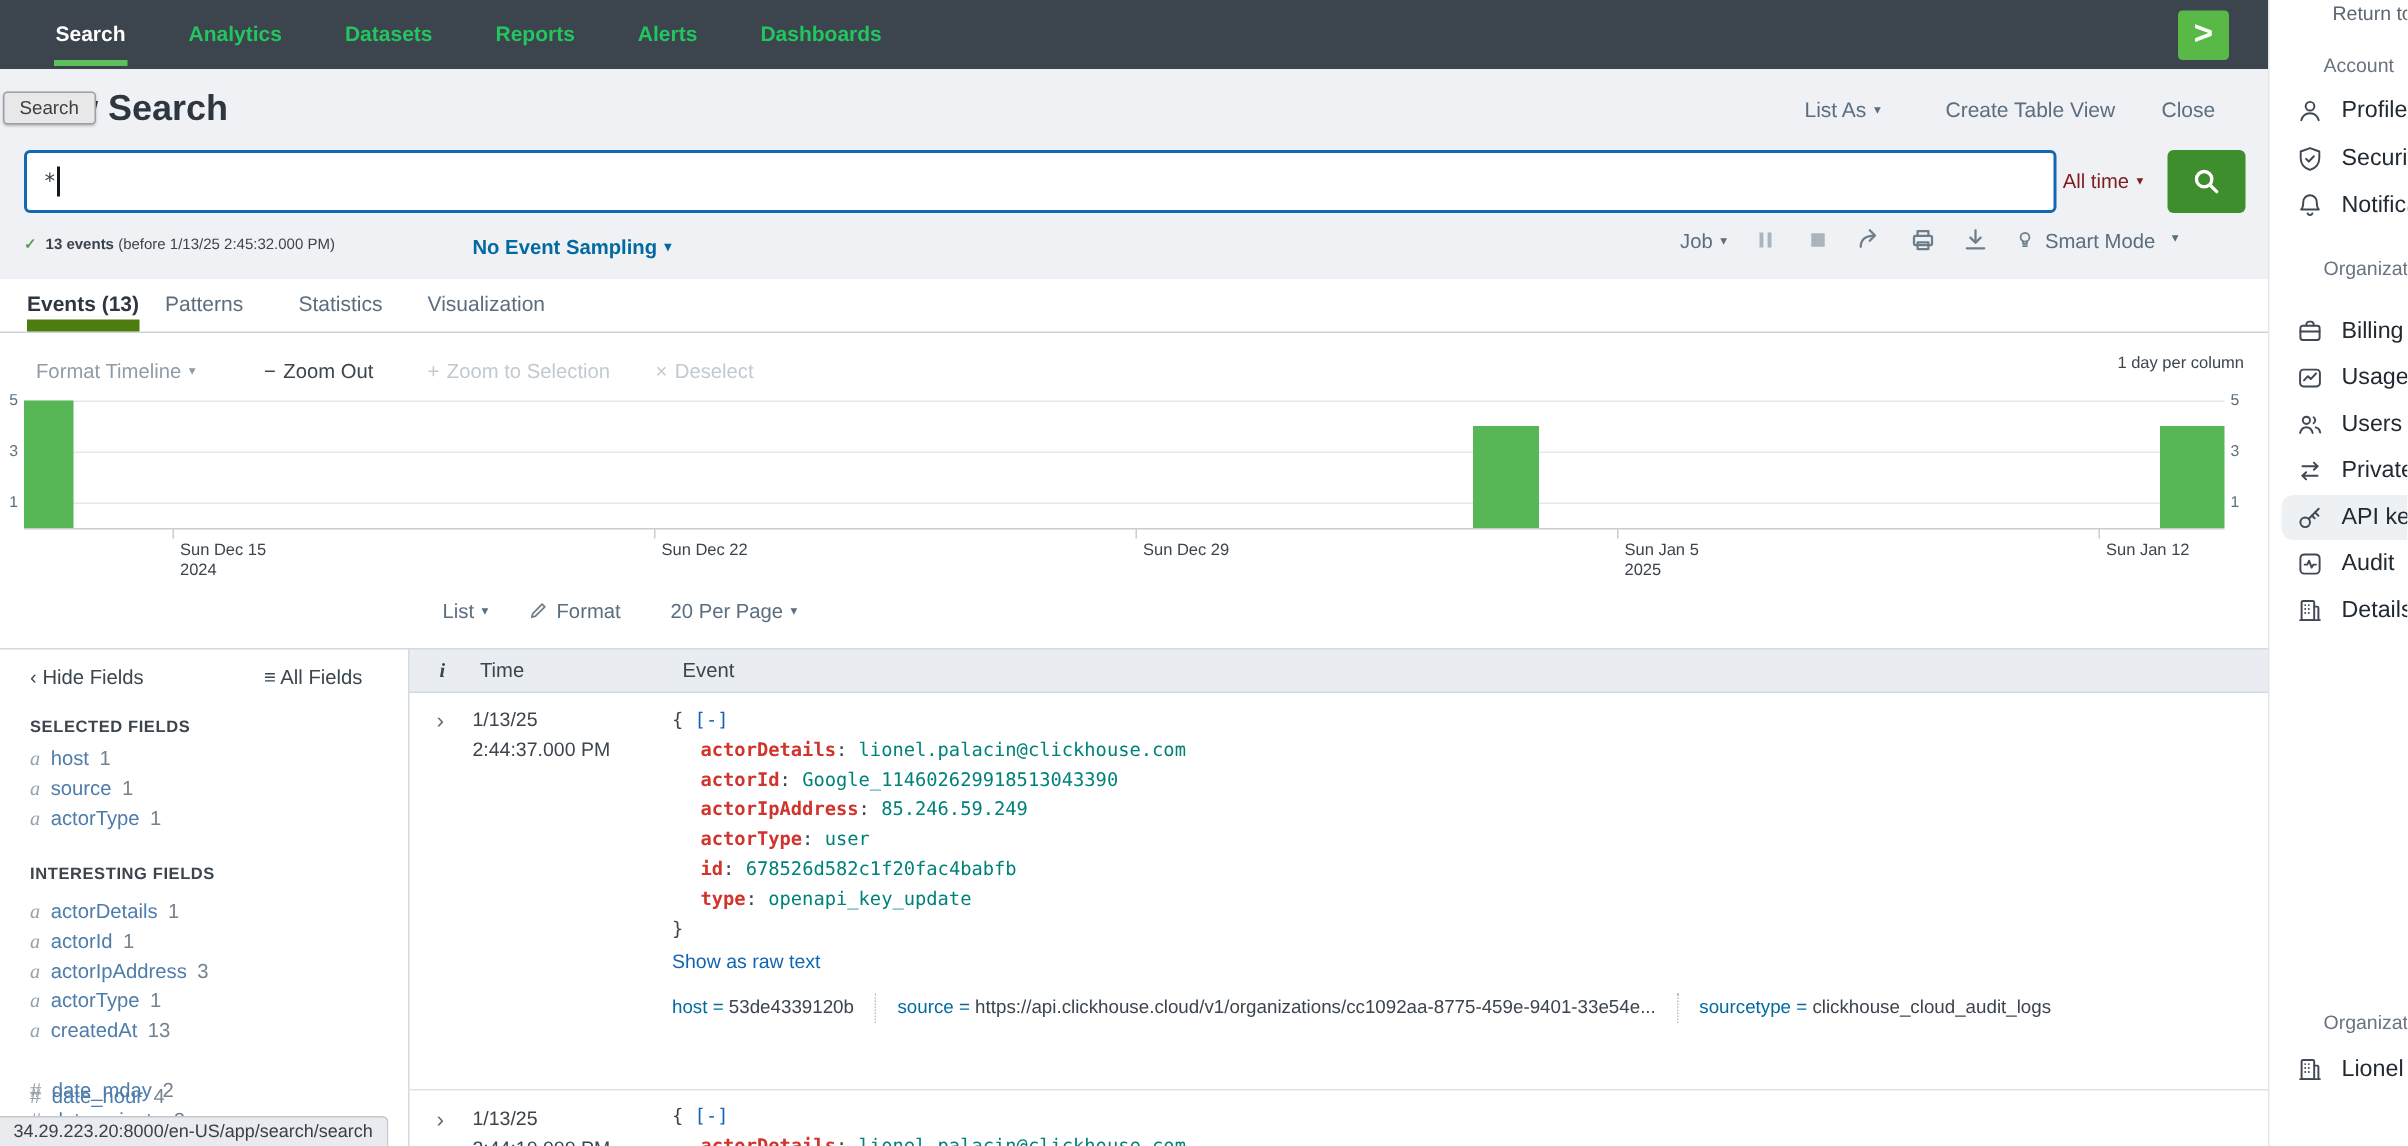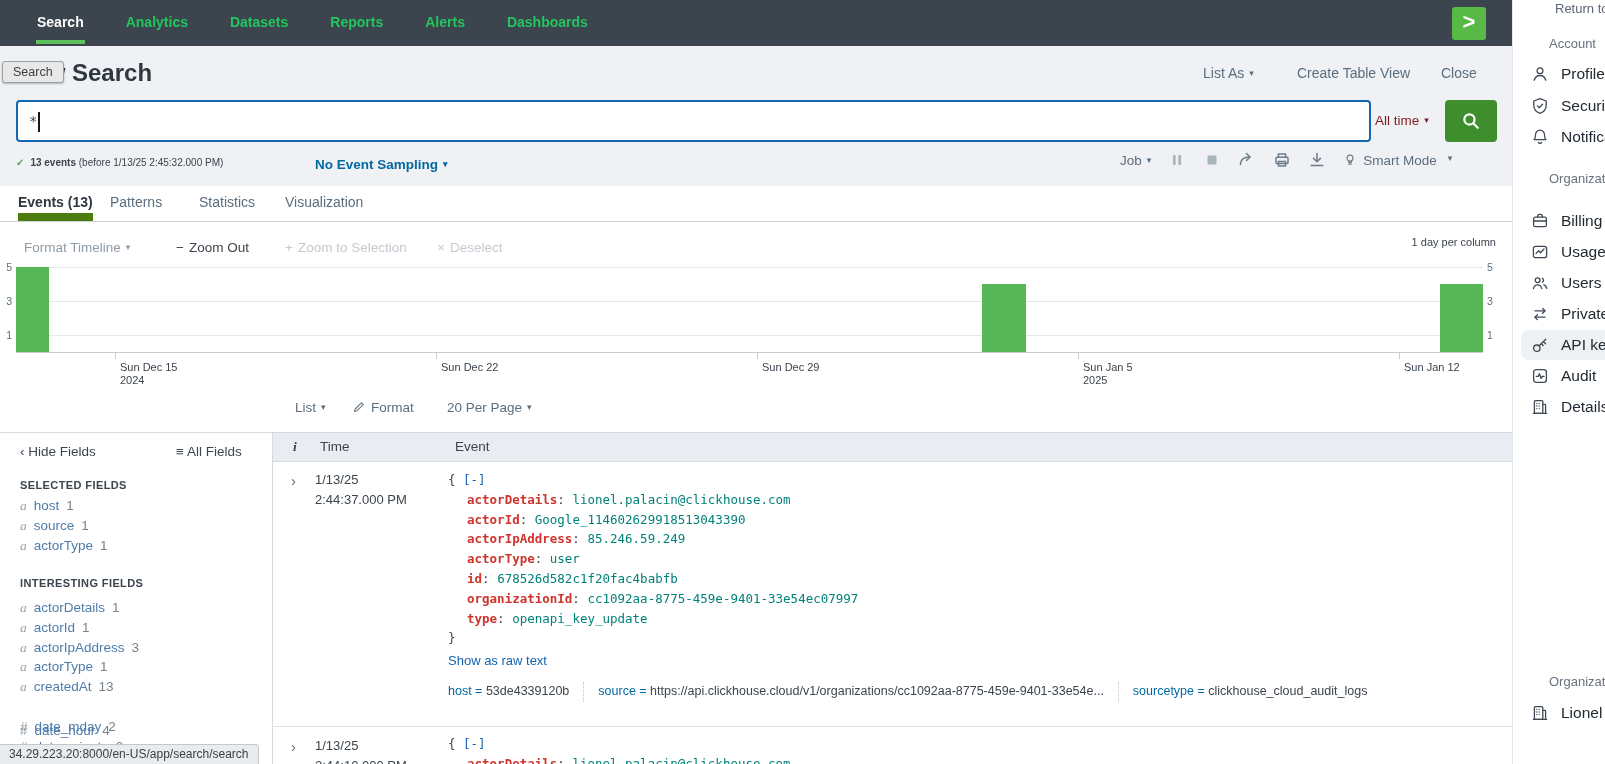--- a/index.html
+++ b/index.html
@@ -246,21 +246,20 @@
       <div>2:44:37.000 PM</div>
     </div>
     <div class="evjson" style="top:470px">
       <div class="jline"><span class="jcolon">{ </span><span class="jtoggle">[-]</span></div>
       <div id="ev1-fields">
           <div class="jline jfield"><span class="jkey">actorDetails</span><span class="jcolon">: </span><span class="jval">lionel.palacin@clickhouse.com</span></div>
           <div class="jline jfield"><span class="jkey">actorId</span><span class="jcolon">: </span><span class="jval">Google_114602629918513043390</span></div>
           <div class="jline jfield"><span class="jkey">actorIpAddress</span><span class="jcolon">: </span><span class="jval">85.246.59.249</span></div>
           <div class="jline jfield"><span class="jkey">actorType</span><span class="jcolon">: </span><span class="jval">user</span></div>
           <div class="jline jfield"><span class="jkey">id</span><span class="jcolon">: </span><span class="jval">678526d582c1f20fac4babfb</span></div>
-          <div class="jline jfield"><span class="jkey">organizationId</span><span class="jcolon">: </span><span class="jval">cc1092aa-8775-459e-9401-33e54ec07997</span></div>
           <div class="jline jfield"><span class="jkey">type</span><span class="jcolon">: </span><span class="jval">openapi_key_update</span></div>
         </div>
       <div class="jline">}</div>
       <span class="rawlink">Show as raw text</span>
       <div class="metarow" id="ev1-meta">
           <span class="metaitem"><span class="mk">host = </span><span class="mv">53de4339120b</span></span>
           <span class="metaitem"><span class="mk">source = </span><span class="mv">https://api.clickhouse.cloud/v1/organizations/cc1092aa-8775-459e-9401-33e54e...</span></span>
           <span class="metaitem"><span class="mk">sourcetype = </span><span class="mv">clickhouse_cloud_audit_logs</span></span>
         </div>
     </div>

